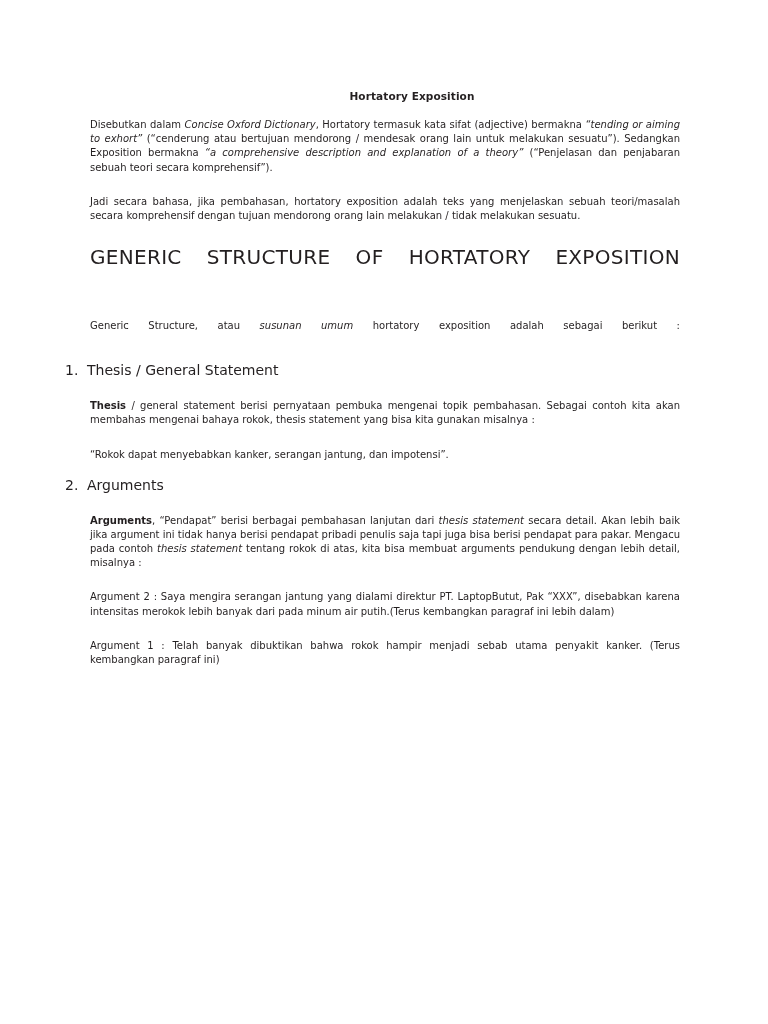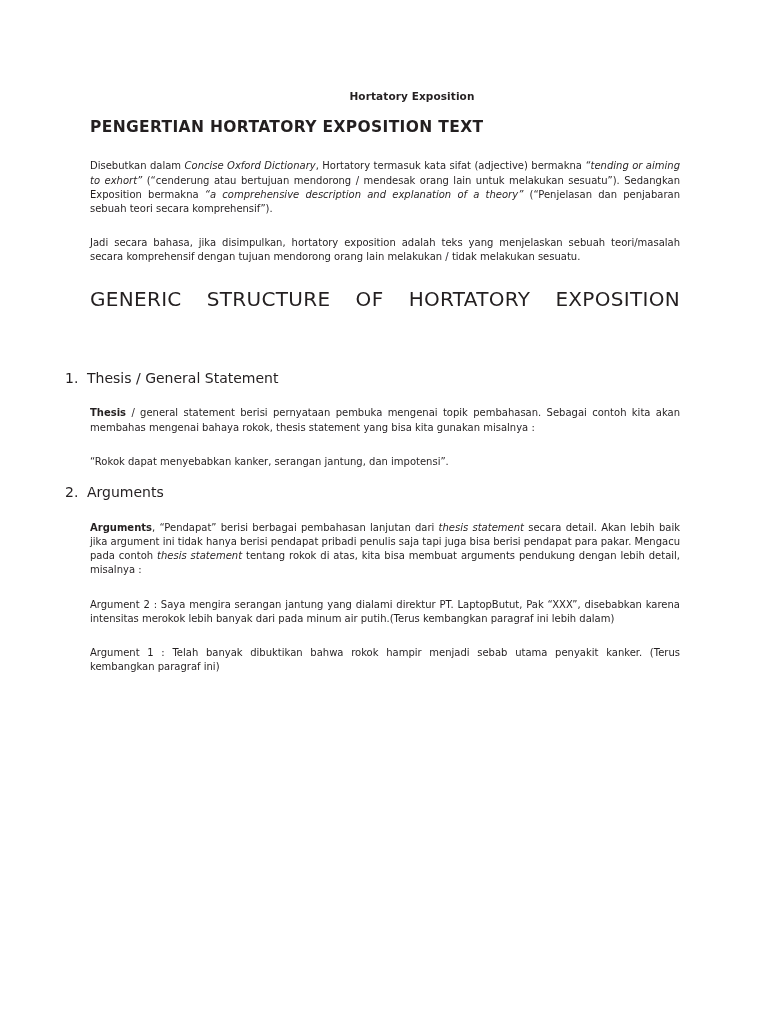--- a/index.html
+++ b/index.html
@@ -117,28 +117,28 @@
 </style>
 </head>
 <body>
 
 <div class="page">
 
   <div class="doc-header">Hortatory Exposition</div>
 
   <div class="content">
 
-    <h1 class="doc-title">PENGERTIAN HORTATORY EXPOSITION TEXT</h1>
 
     <p class="body"><span>Disebutkan dalam </span><i>Concise Oxford Dictionary</i><span>, Hortatory termasuk kata sifat (adjective) bermakna </span><i>“tending or aiming to exhort”</i><span> (“cenderung atau bertujuan mendorong / mendesak orang lain untuk melakukan sesuatu”). Sedangkan Exposition bermakna </span><i>“a comprehensive description and explanation of a theory”</i><span> (“Penjelasan dan penjabaran sebuah teori secara komprehensif”).</span></p>
 
-    <p class="body">Jadi secara bahasa, jika disimpulkan, hortatory exposition adalah teks yang menjelaskan sebuah teori/masalah secara komprehensif dengan tujuan mendorong orang lain melakukan / tidak melakukan sesuatu.</p>
+    <p class="body">Jadi secara bahasa, jika pembahasan, hortatory exposition adalah teks yang menjelaskan sebuah teori/masalah secara komprehensif dengan tujuan mendorong orang lain melakukan / tidak melakukan sesuatu.</p>
 
     <div class="section-heading">GENERIC STRUCTURE OF HORTATORY EXPOSITION</div>
 
+    <p class="body justify-last"><span>Generic Structure, atau </span><i>susunan umum</i><span> hortatory exposition adalah sebagai berikut</span> <span>:</span></p>
 
     <div class="gap-lg"></div>
 
     <ol class="structure-list">
 
       <li>
         <div class="list-item-head"><span class="list-marker">1.</span><span>Thesis / General Statement</span></div>
 
         <p class="body"><b>Thesis</b><span> / general statement berisi pernyataan pembuka mengenai topik pembahasan. Sebagai contoh kita akan membahas mengenai bahaya rokok, thesis statement yang bisa kita gunakan misalnya :</span></p>
 

